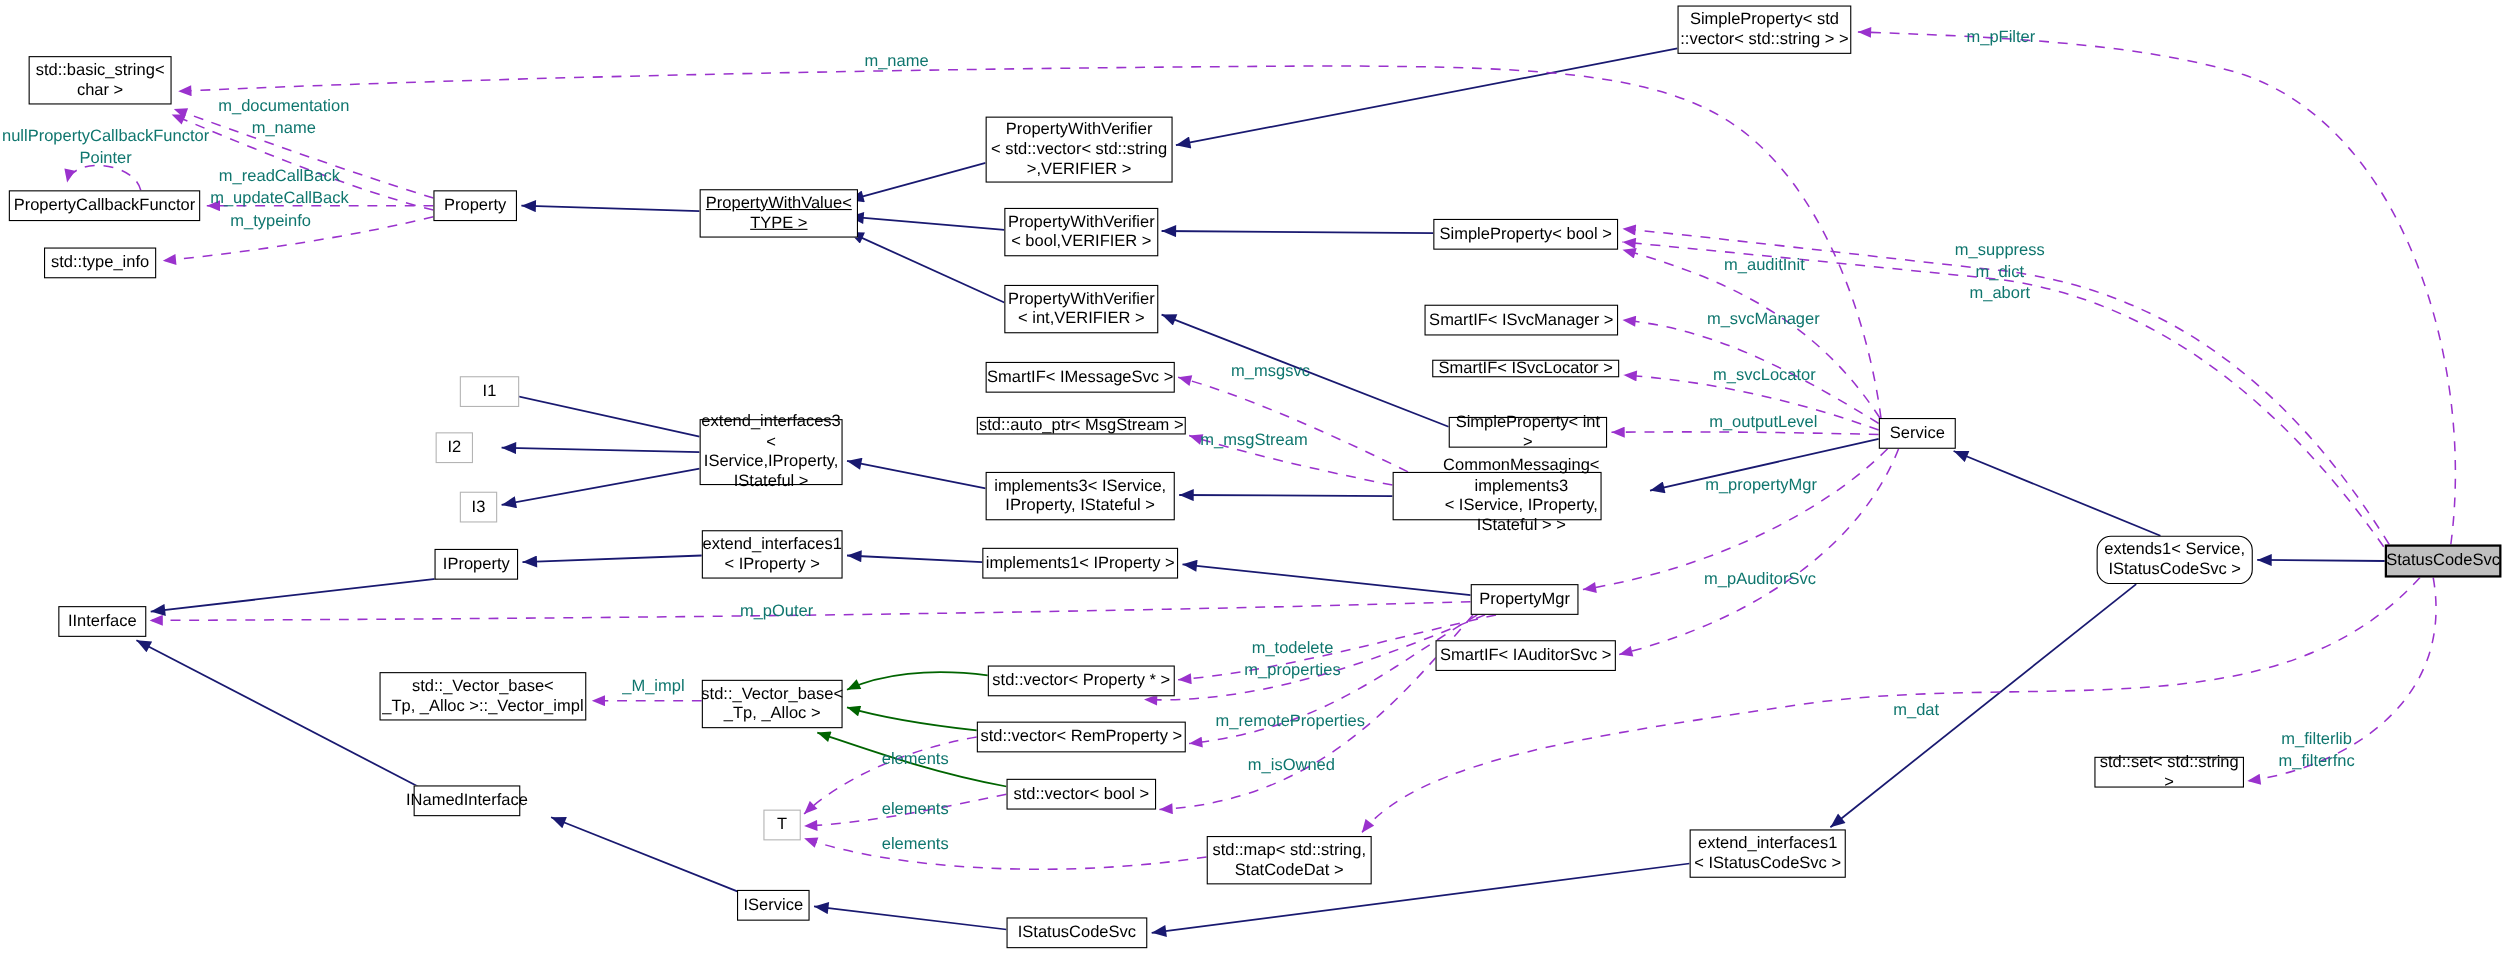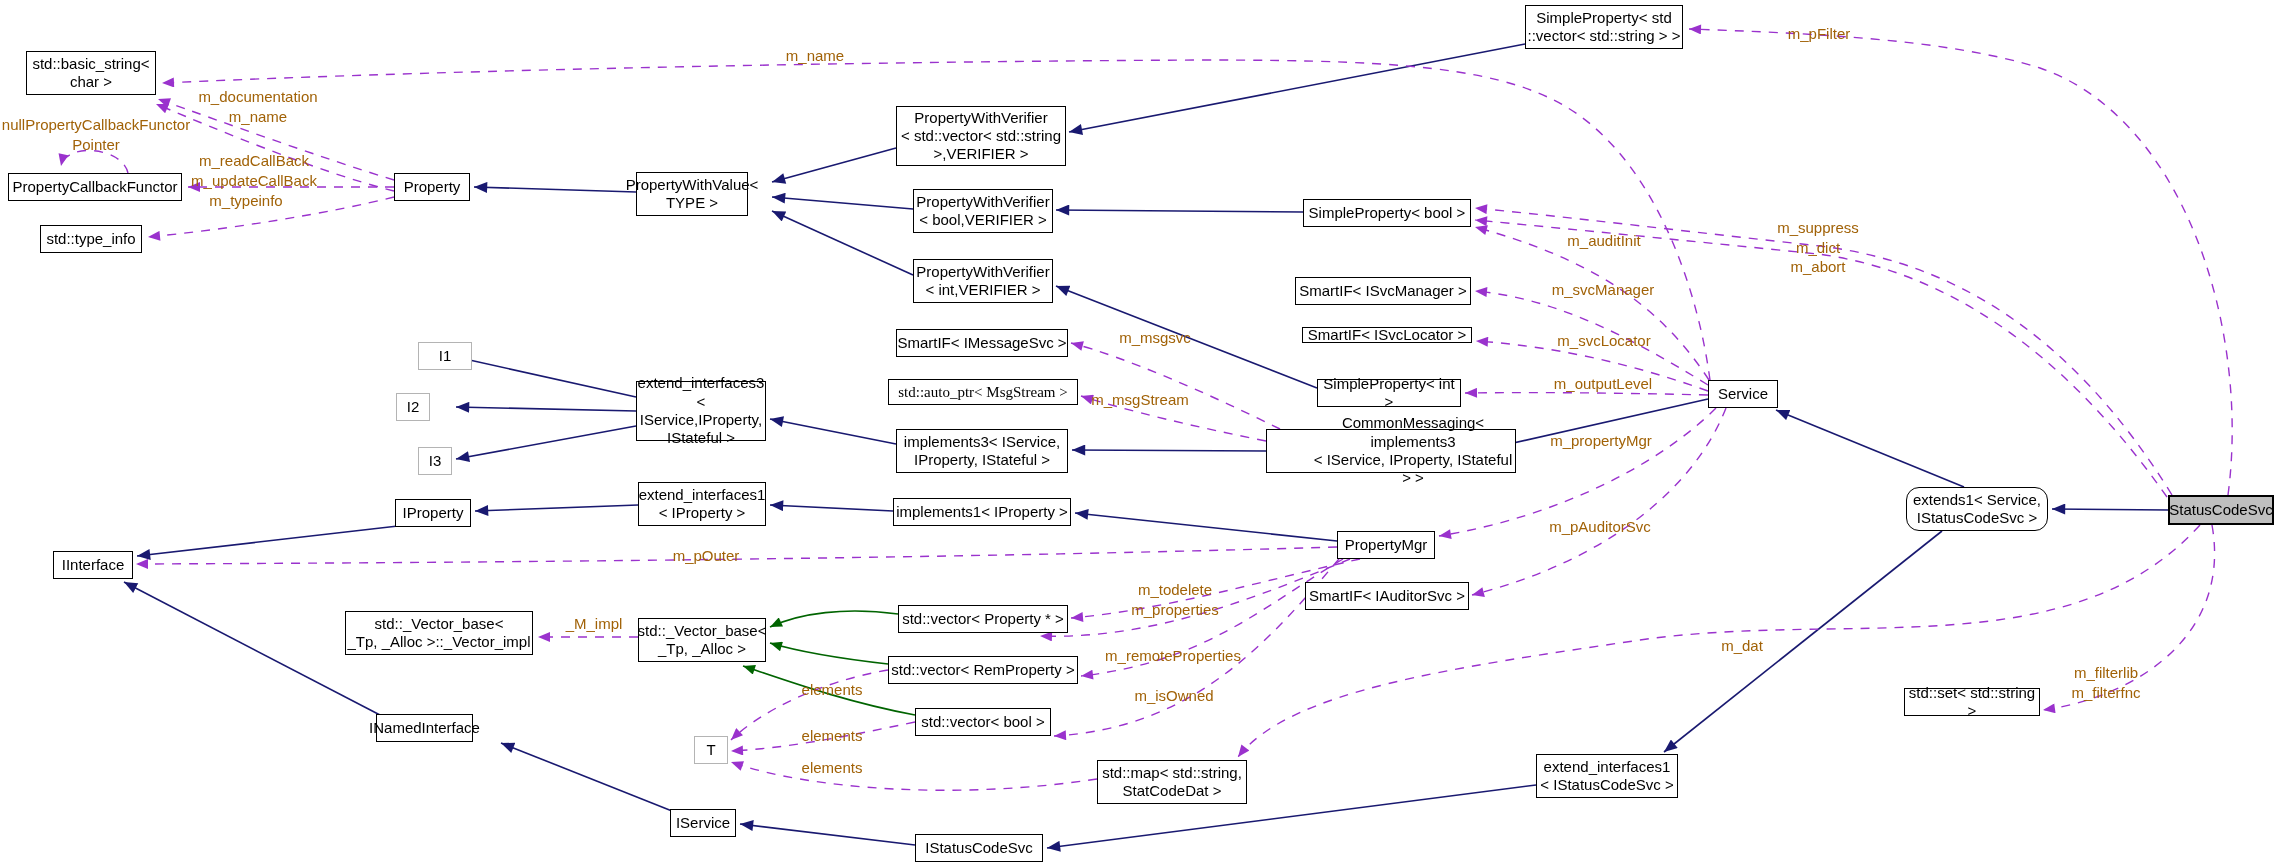--- a/index.html
+++ b/index.html
@@ -16,21 +16,21 @@
   .edge.template{stroke:var(--tmpl);stroke-width:1.6px;}
   .mk-inherit{fill:var(--inherit);}
   .mk-usage{fill:var(--usage);}
   .mk-tmpl{fill:var(--tmpl);}
   .node{position:absolute;display:flex;align-items:center;justify-content:center;
         box-sizing:border-box;background:#fff;border:1.3px solid #000;
         font-size:15px;line-height:1.22;text-align:center;white-space:pre-line;color:#000;}
   .node.param{border-color:var(--param-border);}
   .node.focus{background:var(--focus-fill);border-width:2px;}
   .edge-label{position:absolute;transform:translate(-50%,-50%);
-              font-size:15px;line-height:1.3;text-align:center;white-space:pre;color:#a16207;}
+              font-size:15px;line-height:1.3;text-align:center;white-space:pre;color:#0f766e;}
 </style>
 </head>
 <body>
 
 <div id="canvas">
   <svg id="edge-svg" viewBox="0 0 2281 867">
     <defs>
       <marker id="arr-inherit" viewBox="0 0 12 10" refX="12" refY="5" markerWidth="14" markerHeight="11" markerUnits="userSpaceOnUse" orient="auto">
         <polygon class="mk-inherit" points="12,5 0,0 0,10"></polygon>
       </marker>
@@ -98,47 +98,47 @@
         <path d="M 915,722 C 848,736 790,748 731,751" class="edge usage" marker-end="url(#arr-usage)"></path>
         <path d="M 1097,779 C 960,800 810,790 731,762" class="edge usage" marker-end="url(#arr-usage)"></path>
       </g>
   </svg>
   <div id="node-layer">
       <div class="node" style="left: 26px; top: 51px; width: 130px; height: 44px;"><span>std::basic_string&lt;
 char &gt;</span></div>
       <div class="node" style="left: 8px; top: 173px; width: 174px; height: 28px;"><span>PropertyCallbackFunctor</span></div>
       <div class="node" style="left: 40px; top: 225px; width: 102px; height: 28px;"><span>std::type_info</span></div>
       <div class="node" style="left: 394px; top: 173px; width: 76px; height: 28px;"><span>Property</span></div>
-      <div class="node" style="left: 636px; top: 172px; width: 112px; height: 44px;"><span>PropertyWithValue&lt;
+      <div class="node" style="left: 636px; top: 172px; width: 144px; height: 44px; text-decoration: underline;"><span>PropertyWithValue&lt;
 TYPE &gt;</span></div>
       <div class="node" style="left: 896px; top: 106px; width: 170px; height: 60px;"><span>PropertyWithVerifier
 &lt; std::vector&lt; std::string
  &gt;,VERIFIER &gt;</span></div>
       <div class="node" style="left: 913px; top: 189px; width: 140px; height: 44px;"><span>PropertyWithVerifier
 &lt; bool,VERIFIER &gt;</span></div>
       <div class="node" style="left: 913px; top: 259px; width: 140px; height: 44px;"><span>PropertyWithVerifier
 &lt; int,VERIFIER &gt;</span></div>
       <div class="node" style="left: 1525px; top: 5px; width: 158px; height: 44px;"><span>SimpleProperty&lt; std
 ::vector&lt; std::string &gt; &gt;</span></div>
       <div class="node" style="left: 1303px; top: 199px; width: 168px; height: 28px;"><span>SimpleProperty&lt; bool &gt;</span></div>
       <div class="node" style="left: 1295px; top: 277px; width: 176px; height: 28px;"><span>SmartIF&lt; ISvcManager &gt;</span></div>
       <div class="node" style="left: 1302px; top: 327px; width: 170px; height: 16px;"><span>SmartIF&lt; ISvcLocator &gt;</span></div>
       <div class="node" style="left: 1317px; top: 379px; width: 144px; height: 28px;"><span>SimpleProperty&lt; int &gt;</span></div>
       <div class="node" style="left: 1708px; top: 380px; width: 70px; height: 28px;"><span>Service</span></div>
       <div class="node" style="left: 896px; top: 329px; width: 172px; height: 28px;"><span>SmartIF&lt; IMessageSvc &gt;</span></div>
-      <div class="node" style="left: 888px; top: 379px; width: 190px; height: 26px; font-family: Liberation Serif, serif;"><span>std::auto_ptr&lt; MsgStream &gt;</span></div>
+      <div class="node" style="left: 888px; top: 379px; width: 190px; height: 16px;"><span>std::auto_ptr&lt; MsgStream &gt;</span></div>
       <div class="node param" style="left: 418px; top: 342px; width: 54px; height: 28px;"><span>I1</span></div>
       <div class="node param" style="left: 396px; top: 393px; width: 34px; height: 28px;"><span>I2</span></div>
       <div class="node param" style="left: 418px; top: 447px; width: 34px; height: 28px;"><span>I3</span></div>
       <div class="node" style="left: 636px; top: 381px; width: 130px; height: 60px;"><span>extend_interfaces3
 &lt; IService,IProperty,
 IStateful &gt;</span></div>
       <div class="node" style="left: 896px; top: 429px; width: 172px; height: 44px;"><span>implements3&lt; IService,
 IProperty, IStateful &gt;</span></div>
-      <div class="node" style="left: 1266px; top: 429px; width: 250px; height: 44px; padding-left: 44px;"><span>CommonMessaging&lt; implements3
+      <div class="node" style="left: 1266px; top: 429px; width: 190px; height: 44px; padding-left: 44px;"><span>CommonMessaging&lt; implements3
 &lt; IService, IProperty, IStateful &gt; &gt;</span></div>
       <div class="node" style="left: 638px; top: 482px; width: 128px; height: 44px;"><span>extend_interfaces1
 &lt; IProperty &gt;</span></div>
       <div class="node" style="left: 395px; top: 499px; width: 76px; height: 28px;"><span>IProperty</span></div>
       <div class="node" style="left: 893px; top: 498px; width: 178px; height: 28px;"><span>implements1&lt; IProperty &gt;</span></div>
       <div class="node" style="left: 1337px; top: 531px; width: 98px; height: 28px;"><span>PropertyMgr</span></div>
       <div class="node" style="left: 1305px; top: 582px; width: 164px; height: 28px;"><span>SmartIF&lt; IAuditorSvc &gt;</span></div>
       <div class="node" style="left: 1906px; top: 487px; width: 142px; height: 44px; border-radius: 13px;"><span>extends1&lt; Service,
 IStatusCodeSvc &gt;</span></div>
       <div class="node focus" style="left: 2168px; top: 495px; width: 106px; height: 30px;"><span>StatusCodeSvc</span></div>

